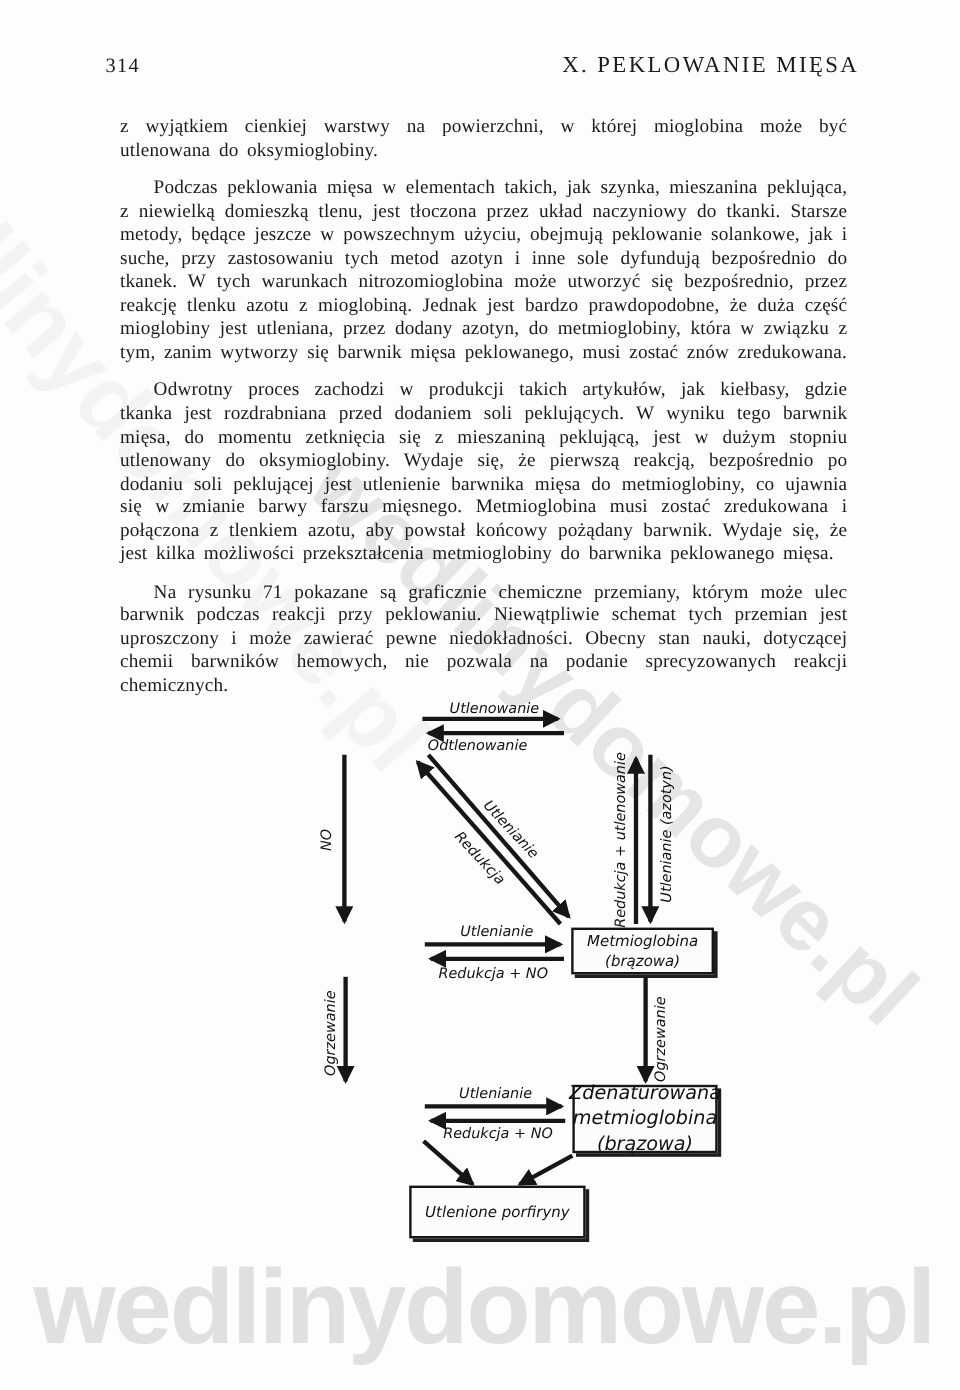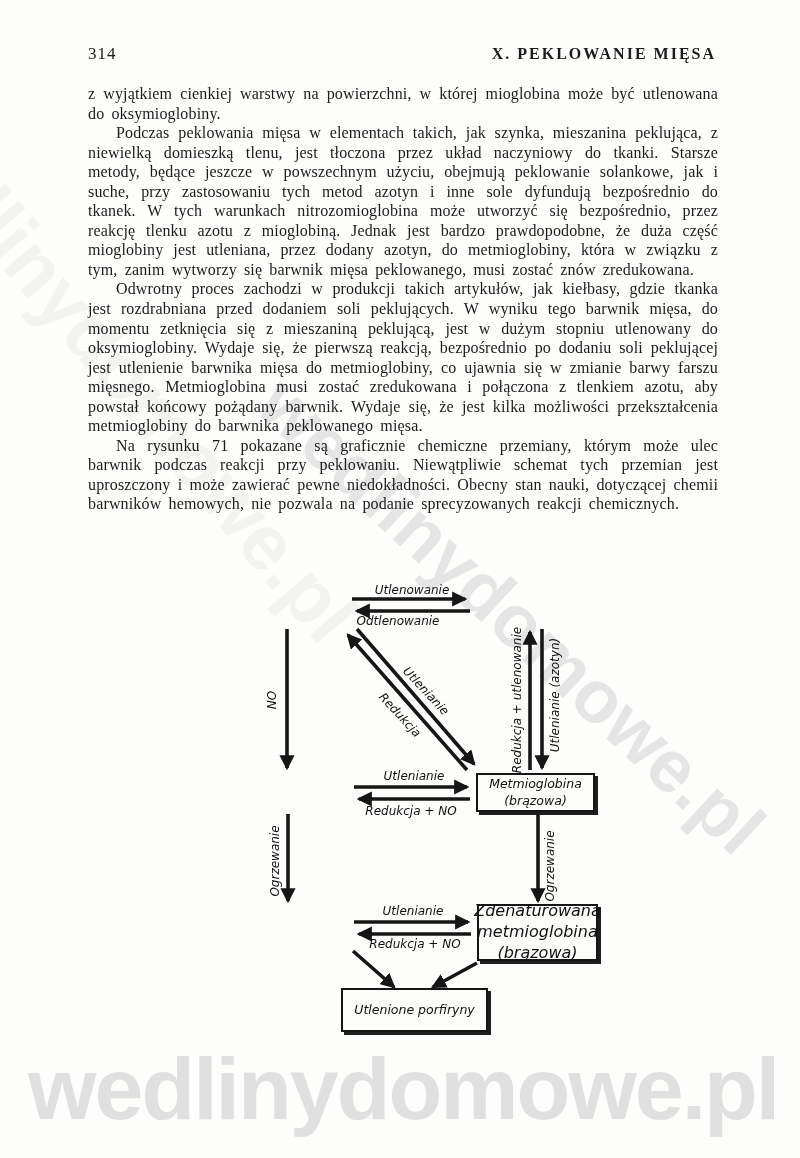--- a/index.html
+++ b/index.html
@@ -41,30 +41,30 @@
     color:rgba(195,195,195,0.50);
   }
   
   .page-header{
     position:absolute;left:88px;top:44px;width:628px;
     display:flex;justify-content:space-between;align-items:baseline;
     z-index:2;
     gap:28px;
   }
   .page-number{font-size:17px;letter-spacing:1px;}
-  .running-title{font-size:16px;font-weight:bold;letter-spacing:2px;}
+  .running-title{font-size:19px;font-weight:normal;letter-spacing:2px;}
   
   .body-text{
     position:absolute;left:88px;top:84px;width:630px;
     font-size:16px;line-height:19.55px;
     text-align:justify;
     letter-spacing:0.15px;word-spacing:3px;
     z-index:2;
   }
-  .body-text p{margin:0;}
+  .body-text p{margin:12px;}
   .body-text p.indent{text-indent:28px;}
   
   .diagram{
     position:absolute;left:0;top:580px;width:800px;height:460px;
     z-index:2;
     font-family:"DejaVu Sans",sans-serif;
   }
   .diagram svg{position:absolute;left:0;top:0;}
   .dbox{
     position:absolute;

